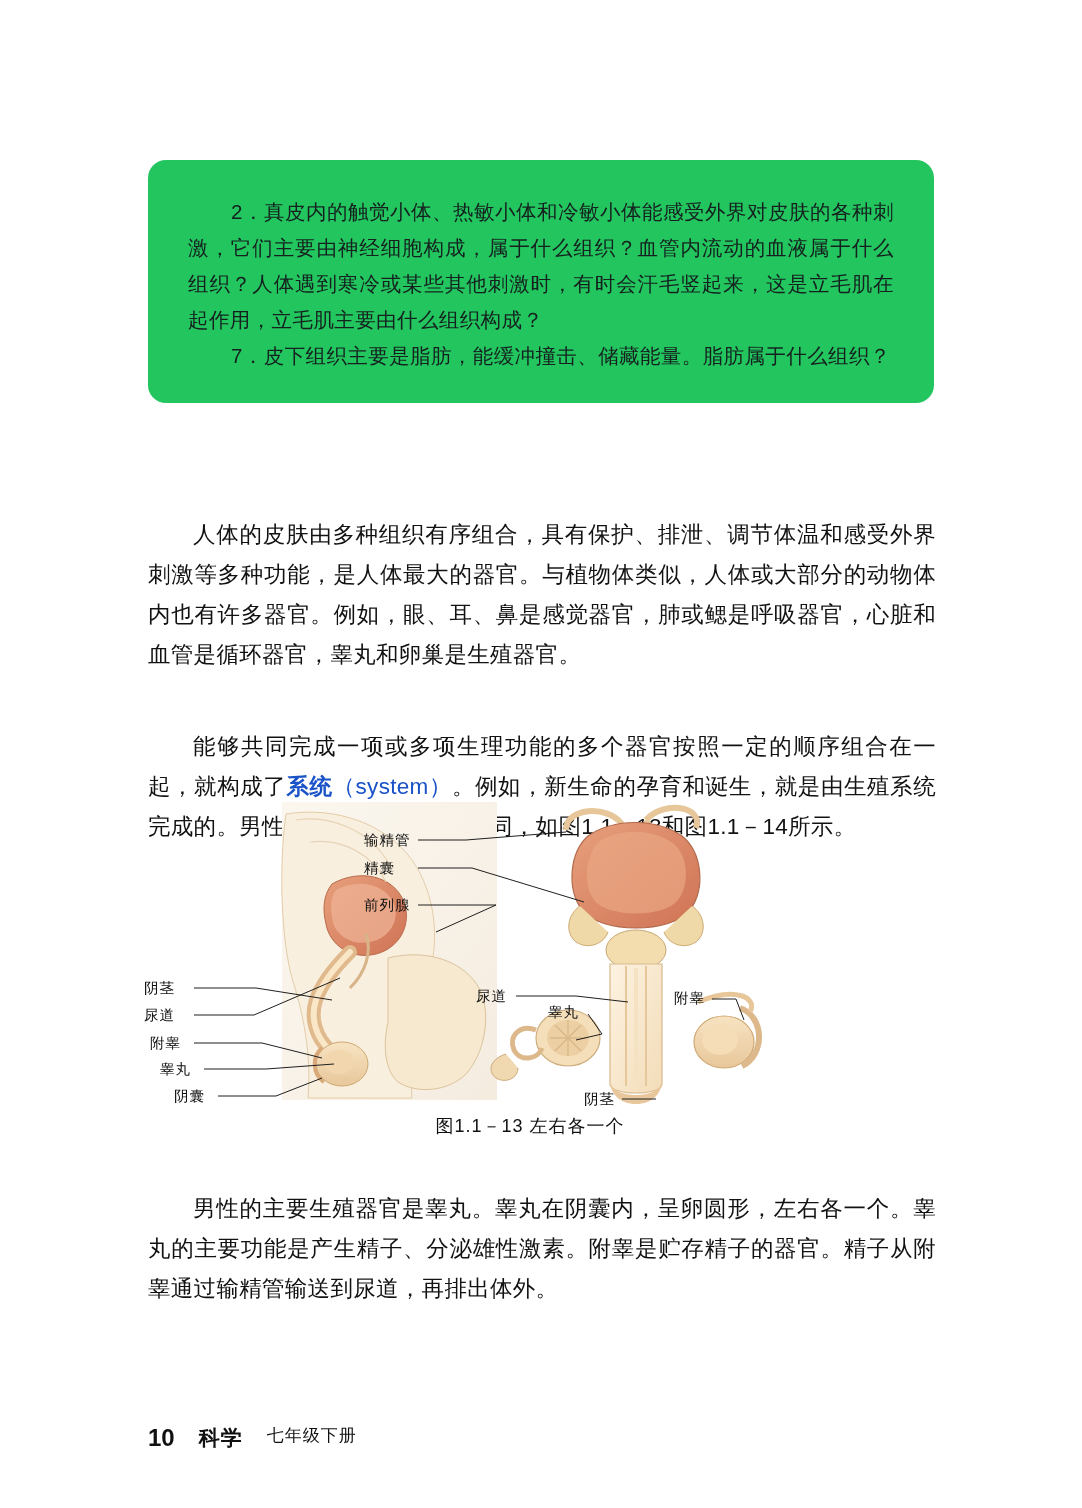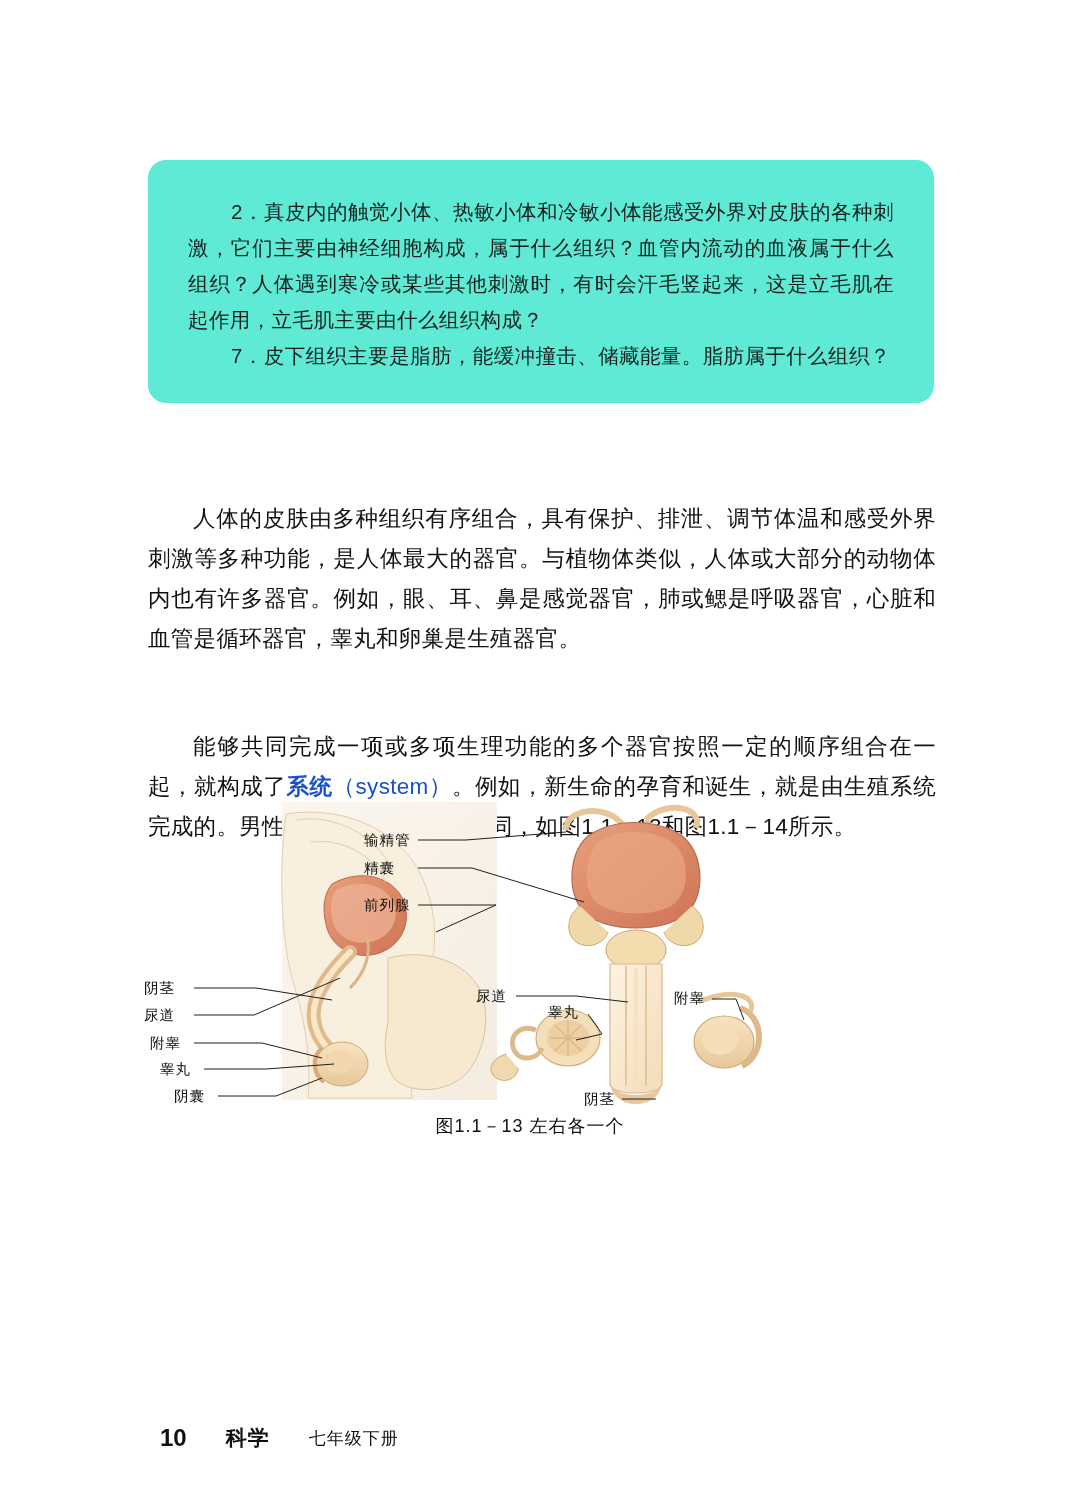--- a/index.html
+++ b/index.html
@@ -20,21 +20,21 @@
     inset: 0;
   }
 
   
   .question-box {
     position: absolute;
     left: 148px;
     top: 160px;
     width: 786px;
     box-sizing: border-box;
-    background: #5eead4;
+    background: #22c55e;
     border-radius: 18px;
     padding: 34px 40px 30px 40px;
   }
   .question-item {
     font-size: 20.5px;
     line-height: 1.75;
     text-indent: 2.1em;
     color: #15201f;
     letter-spacing: 0.4px;
     text-align: justify;
@@ -45,21 +45,21 @@
     position: absolute;
     width: 788px;
     left: 148px;
     font-size: 22.5px;
     line-height: 1.78;
     letter-spacing: 0.3px;
     text-align: justify;
     text-indent: 2em;
     color: #121212;
   }
-  #para1 { top: 476px; }
+  #para1 { top: 492px; }
   #para2 { top: 704px; }
   #para4 { top: 1166px; }
 
   .term {
     color: #1a52c8;
     font-weight: bold;
   }
   .term-en {
     color: #1a52c8;
   }
@@ -89,23 +89,22 @@
     color: #111;
   }
   .figure-caption .cap-num { margin-right: 6px; }
 
   
   .footer {
     position: absolute;
     left: 148px;
     bottom: 56px;
     display: flex;
-    align-items: center;
-    gap: 39px;
-    margin-left: 12px;
+    align-items: flex-start;
+    gap: 24px;
   }
   .footer-pageno {
     font-size: 24px;
     font-weight: bold;
     color: #111;
   }
   .footer-title {
     font-size: 21px;
     font-weight: bold;
     color: #111;
@@ -253,20 +252,21 @@
         <text class="lbl" x="538" y="201">附睾</text>
         <text class="lbl" x="448" y="302">阴茎</text>
       </g>
     </svg>
 
     <div class="figure-caption">
       <span class="cap-num">图1.1－13</span><span>左右各一个</span>
     </div>
   </div>
 
+  <p class="body-para" id="para4">男性的主要生殖器官是睾丸。睾丸在阴囊内，呈卵圆形，左右各一个。睾丸的主要功能是产生精子、分泌雄性激素。附睾是贮存精子的器官。精子从附睾通过输精管输送到尿道，再排出体外。</p>
 
   <div class="footer">
     <span class="footer-pageno">10</span>
     <span class="footer-title">科学</span>
     <span class="footer-sub">七年级下册</span>
   </div>
 
 </div>
 
 </body></html>

